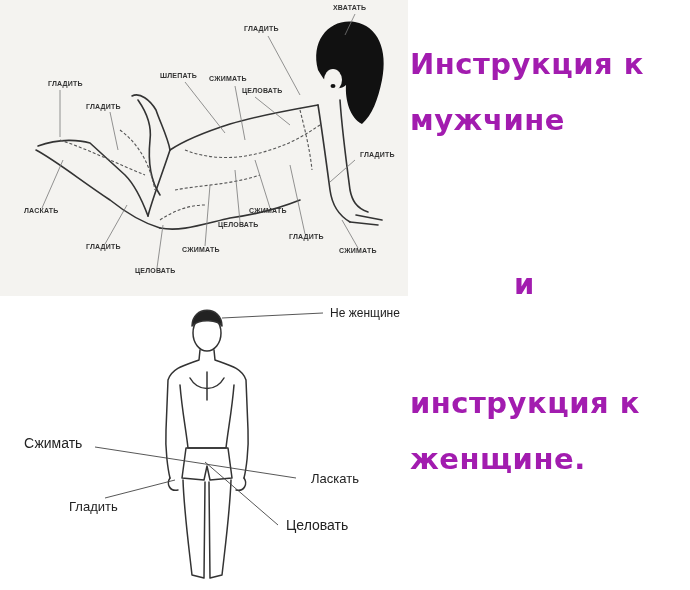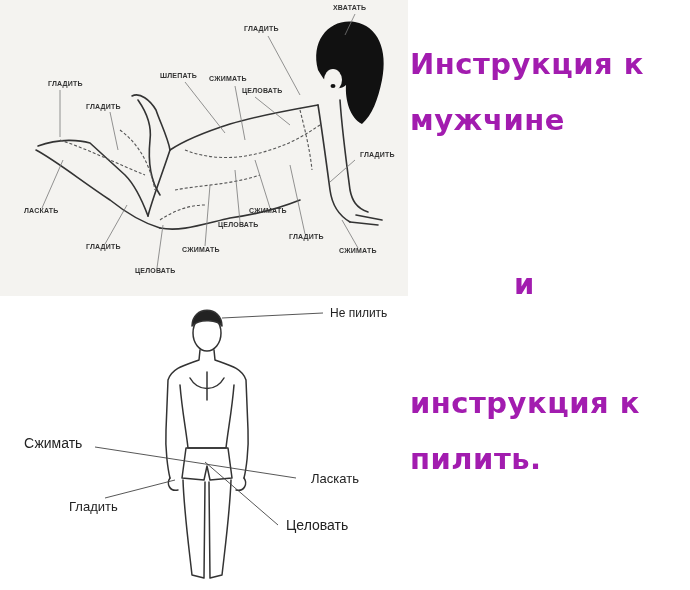--- a/index.html
+++ b/index.html
@@ -109,23 +109,23 @@
 <div class="lbl-small" style="left:360px;top:151px">ГЛАДИТЬ</div>
 <div class="lbl-small" style="left:24px;top:207px">ЛАСКАТЬ</div>
 <div class="lbl-small" style="left:249px;top:207px">СЖИМАТЬ</div>
 <div class="lbl-small" style="left:218px;top:221px">ЦЕЛОВАТЬ</div>
 <div class="lbl-small" style="left:289px;top:233px">ГЛАДИТЬ</div>
 <div class="lbl-small" style="left:86px;top:243px">ГЛАДИТЬ</div>
 <div class="lbl-small" style="left:182px;top:246px">СЖИМАТЬ</div>
 <div class="lbl-small" style="left:339px;top:247px">СЖИМАТЬ</div>
 <div class="lbl-small" style="left:135px;top:267px">ЦЕЛОВАТЬ</div>
 
-<div class="lbl-man" style="left:330px;top:306px;font-size:12px">Не пилить</div>
+<div class="lbl-man" style="left:330px;top:306px;font-size:12px">Не женщине</div>
 <div class="lbl-man" style="left:24px;top:435px">Сжимать</div>
 <div class="lbl-man" style="left:311px;top:471px;font-size:13px">Ласкать</div>
 <div class="lbl-man" style="left:69px;top:499px;font-size:13px">Гладить</div>
 <div class="lbl-man" style="left:286px;top:517px">Целовать</div>
 
 <div class="caption" style="left:410px;top:47px">Инструкция к</div>
 <div class="caption" style="left:410px;top:103px">мужчине</div>
 <div class="caption" style="left:514px;top:267px">и</div>
 <div class="caption" style="left:410px;top:386px">инструкция к</div>
-<div class="caption" style="left:410px;top:442px">пилить.</div>
+<div class="caption" style="left:410px;top:442px">женщине.</div>
 
 </body></html>

